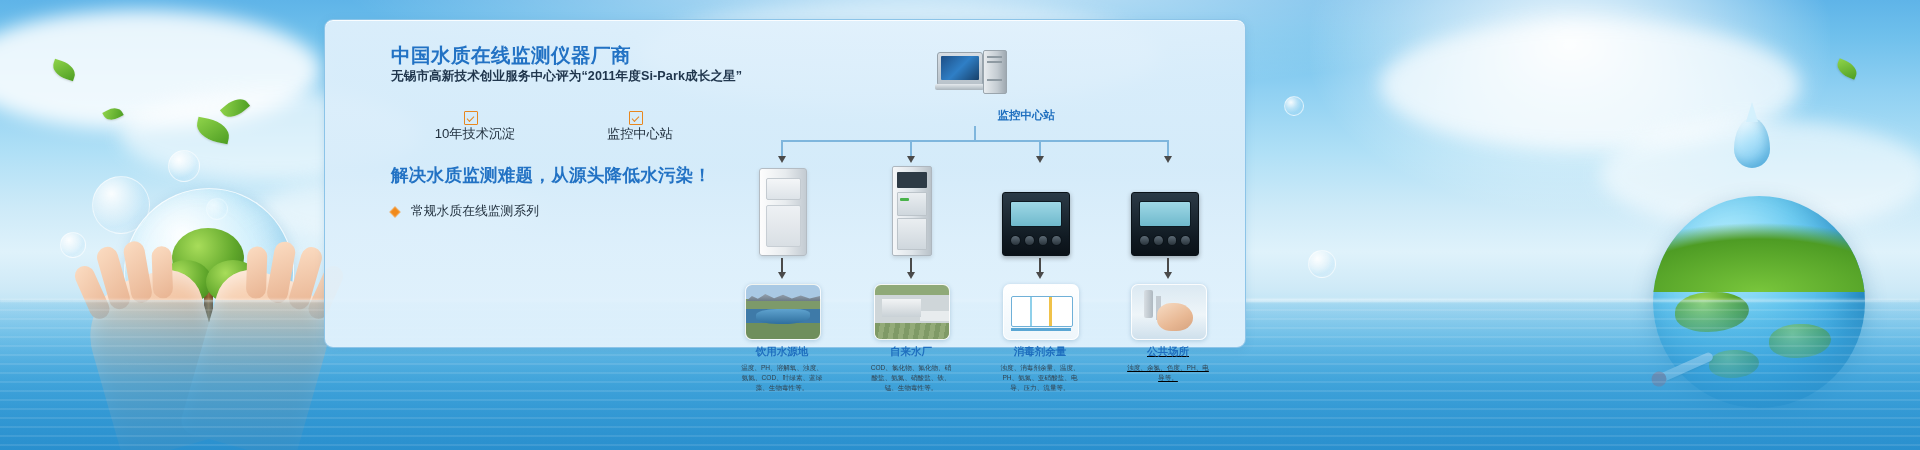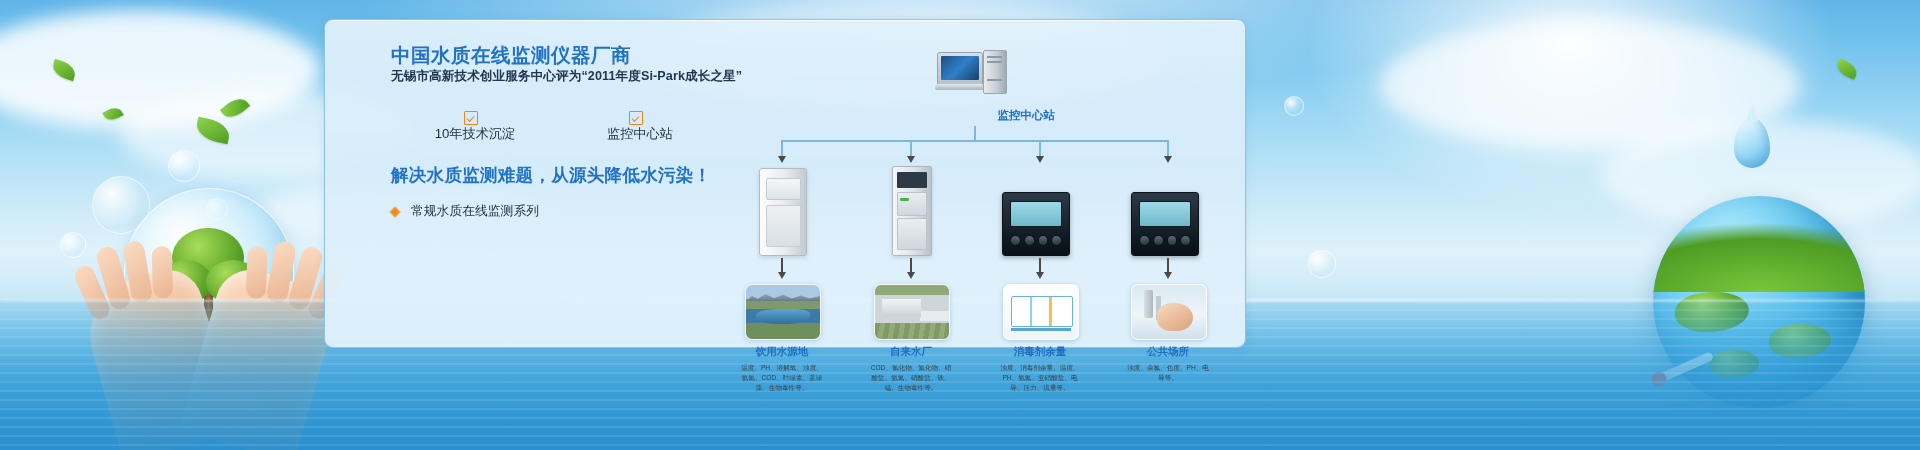--- a/index.html
+++ b/index.html
@@ -361,19 +361,19 @@
     <div class="photo" style="left:0px;top:248px;">
       <div class="ph-img p1"></div>
       <div class="ph-cap">饮用水源地</div>
       <div class="ph-desc">温度、PH、溶解氧、浊度、氨氮、COD、叶绿素、蓝绿藻、生物毒性等。</div>
     </div>
     <div class="photo" style="left:258px;top:248px;">
       <div class="ph-img p3"></div>
       <div class="ph-cap">消毒剂余量</div>
       <div class="ph-desc">浊度、消毒剂余量、温度、PH、氨氮、亚硝酸盐、电导、压力、流量等。</div>
     </div>
-    <div class="photo" style="left:386px;top:248px;">
+    <div class="photo" style="left:386px;top:248px;text-decoration:underline;">
       <div class="ph-img p4"></div>
       <div class="ph-cap">公共场所</div>
       <div class="ph-desc">浊度、余氯、色度、PH、电导等。</div>
     </div>
   </div>
 </div>
 
 </body></html>

